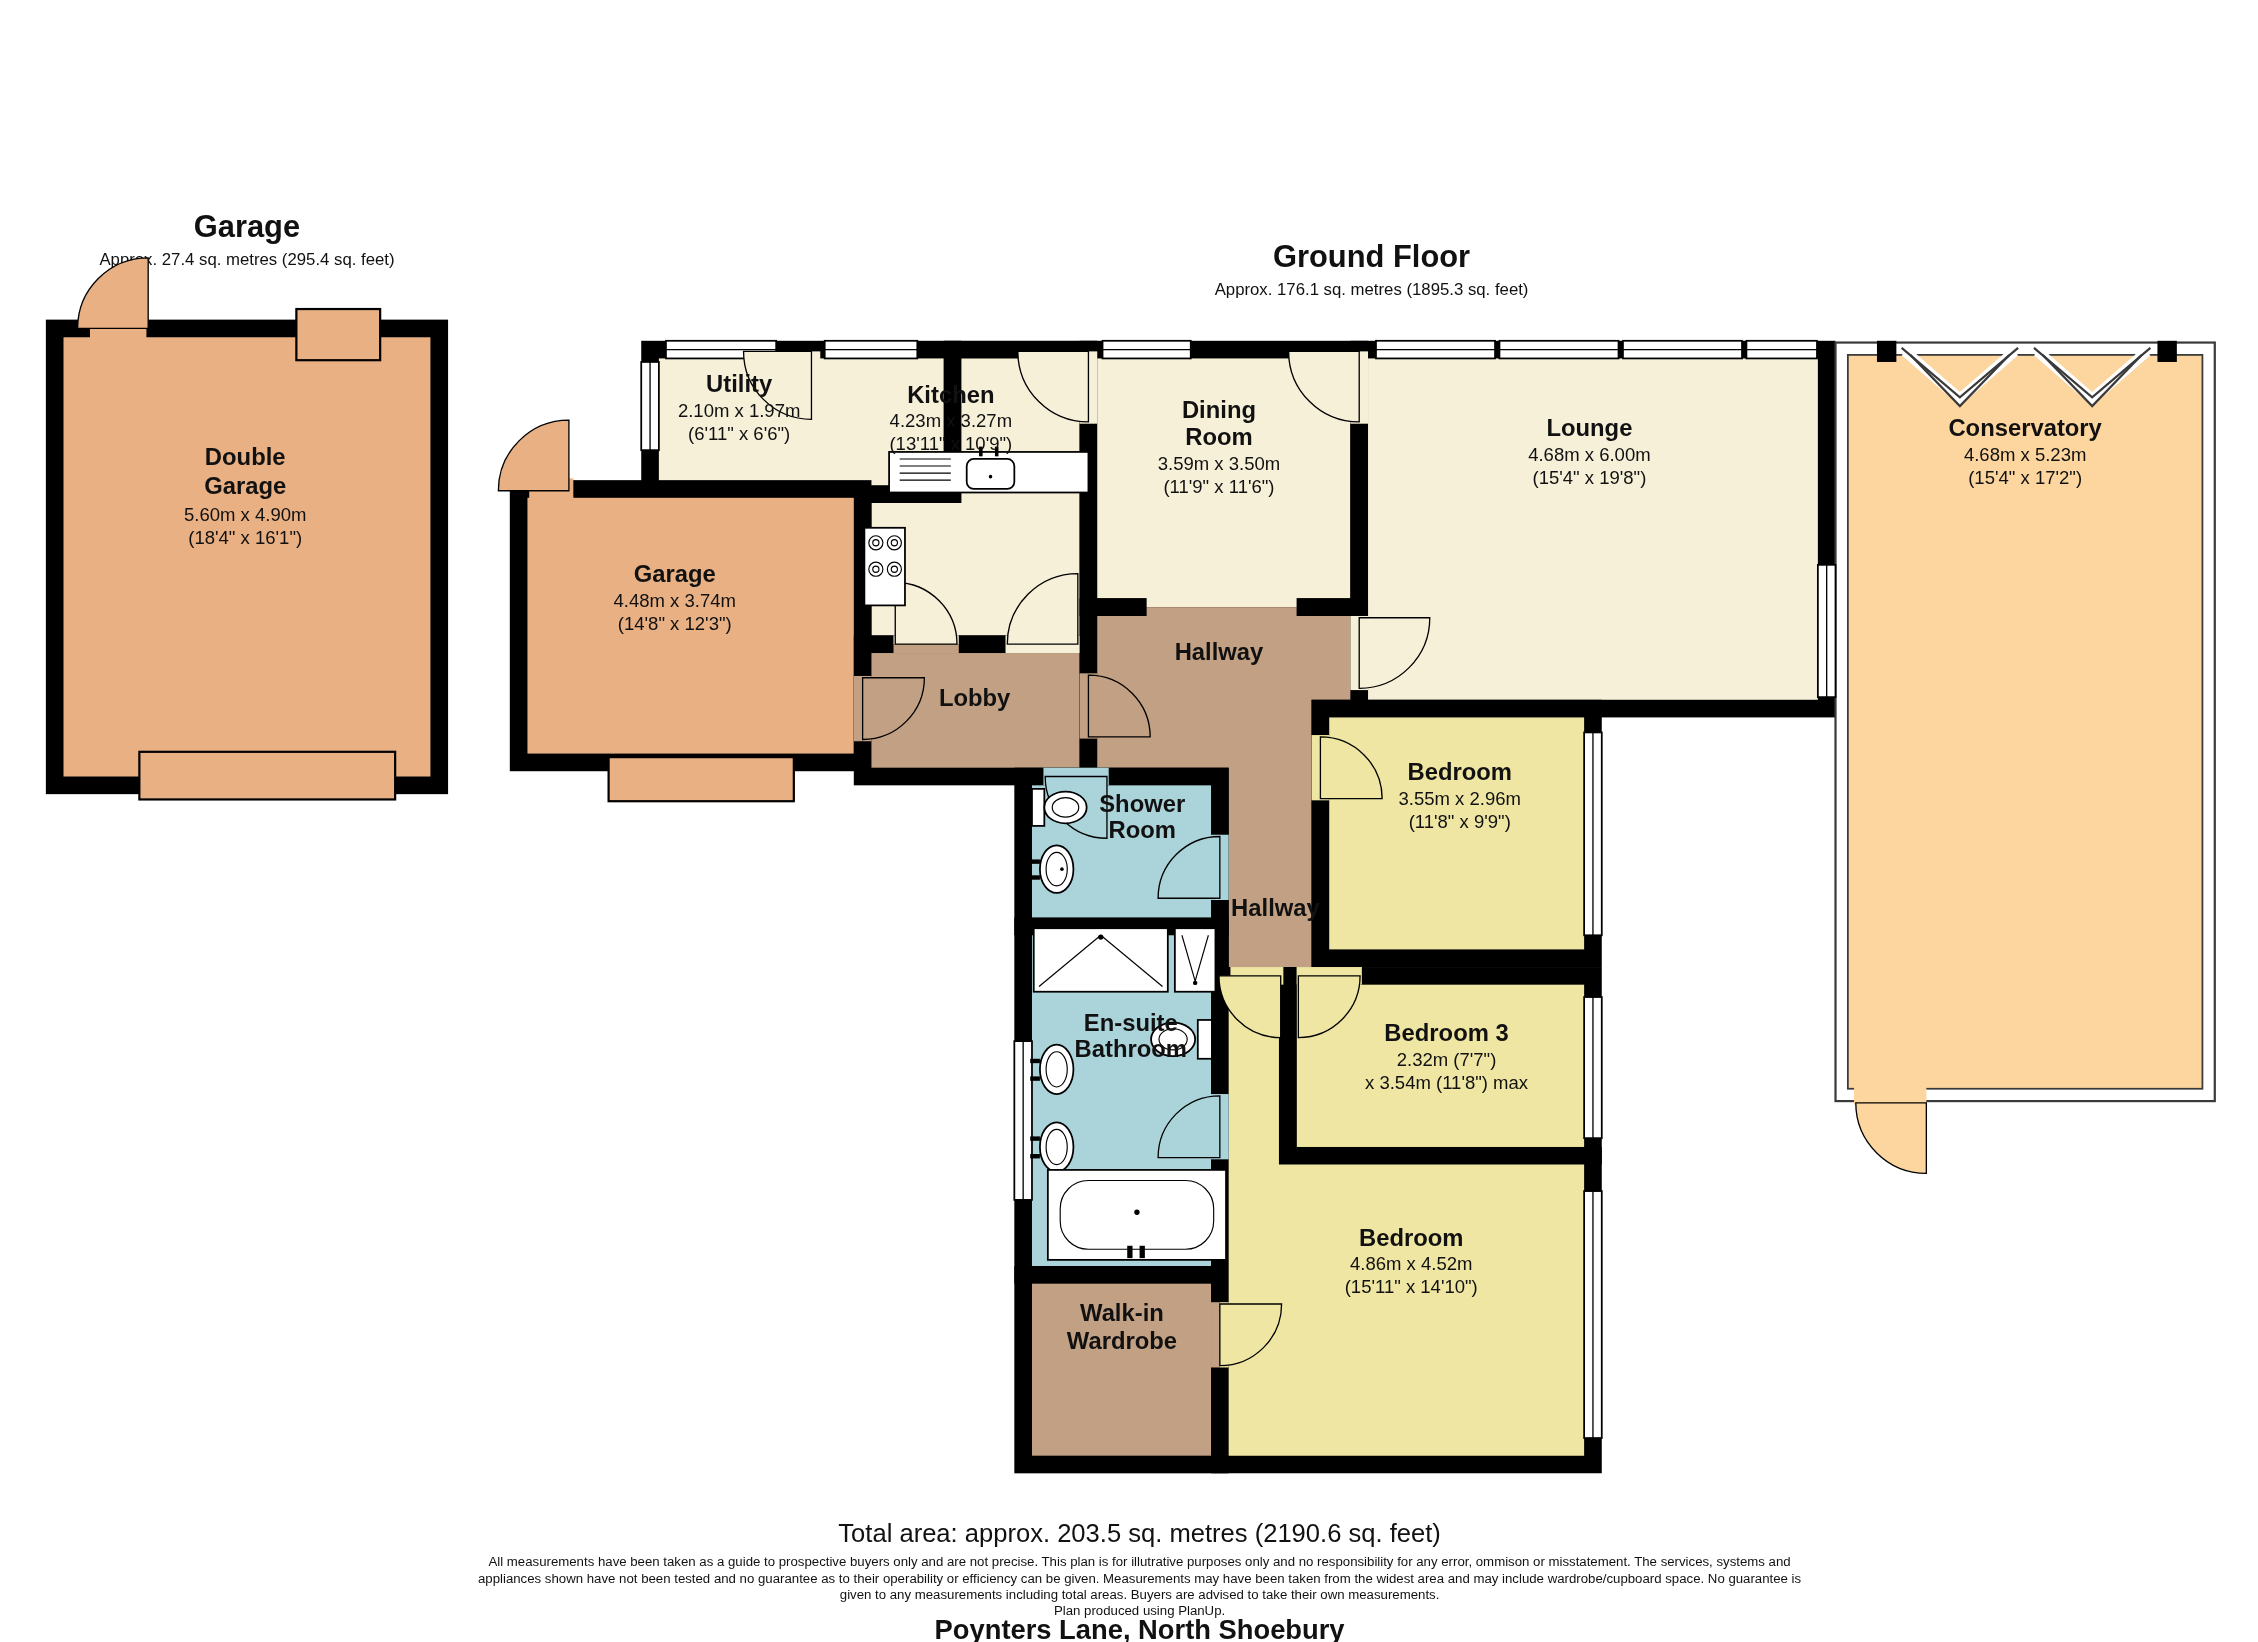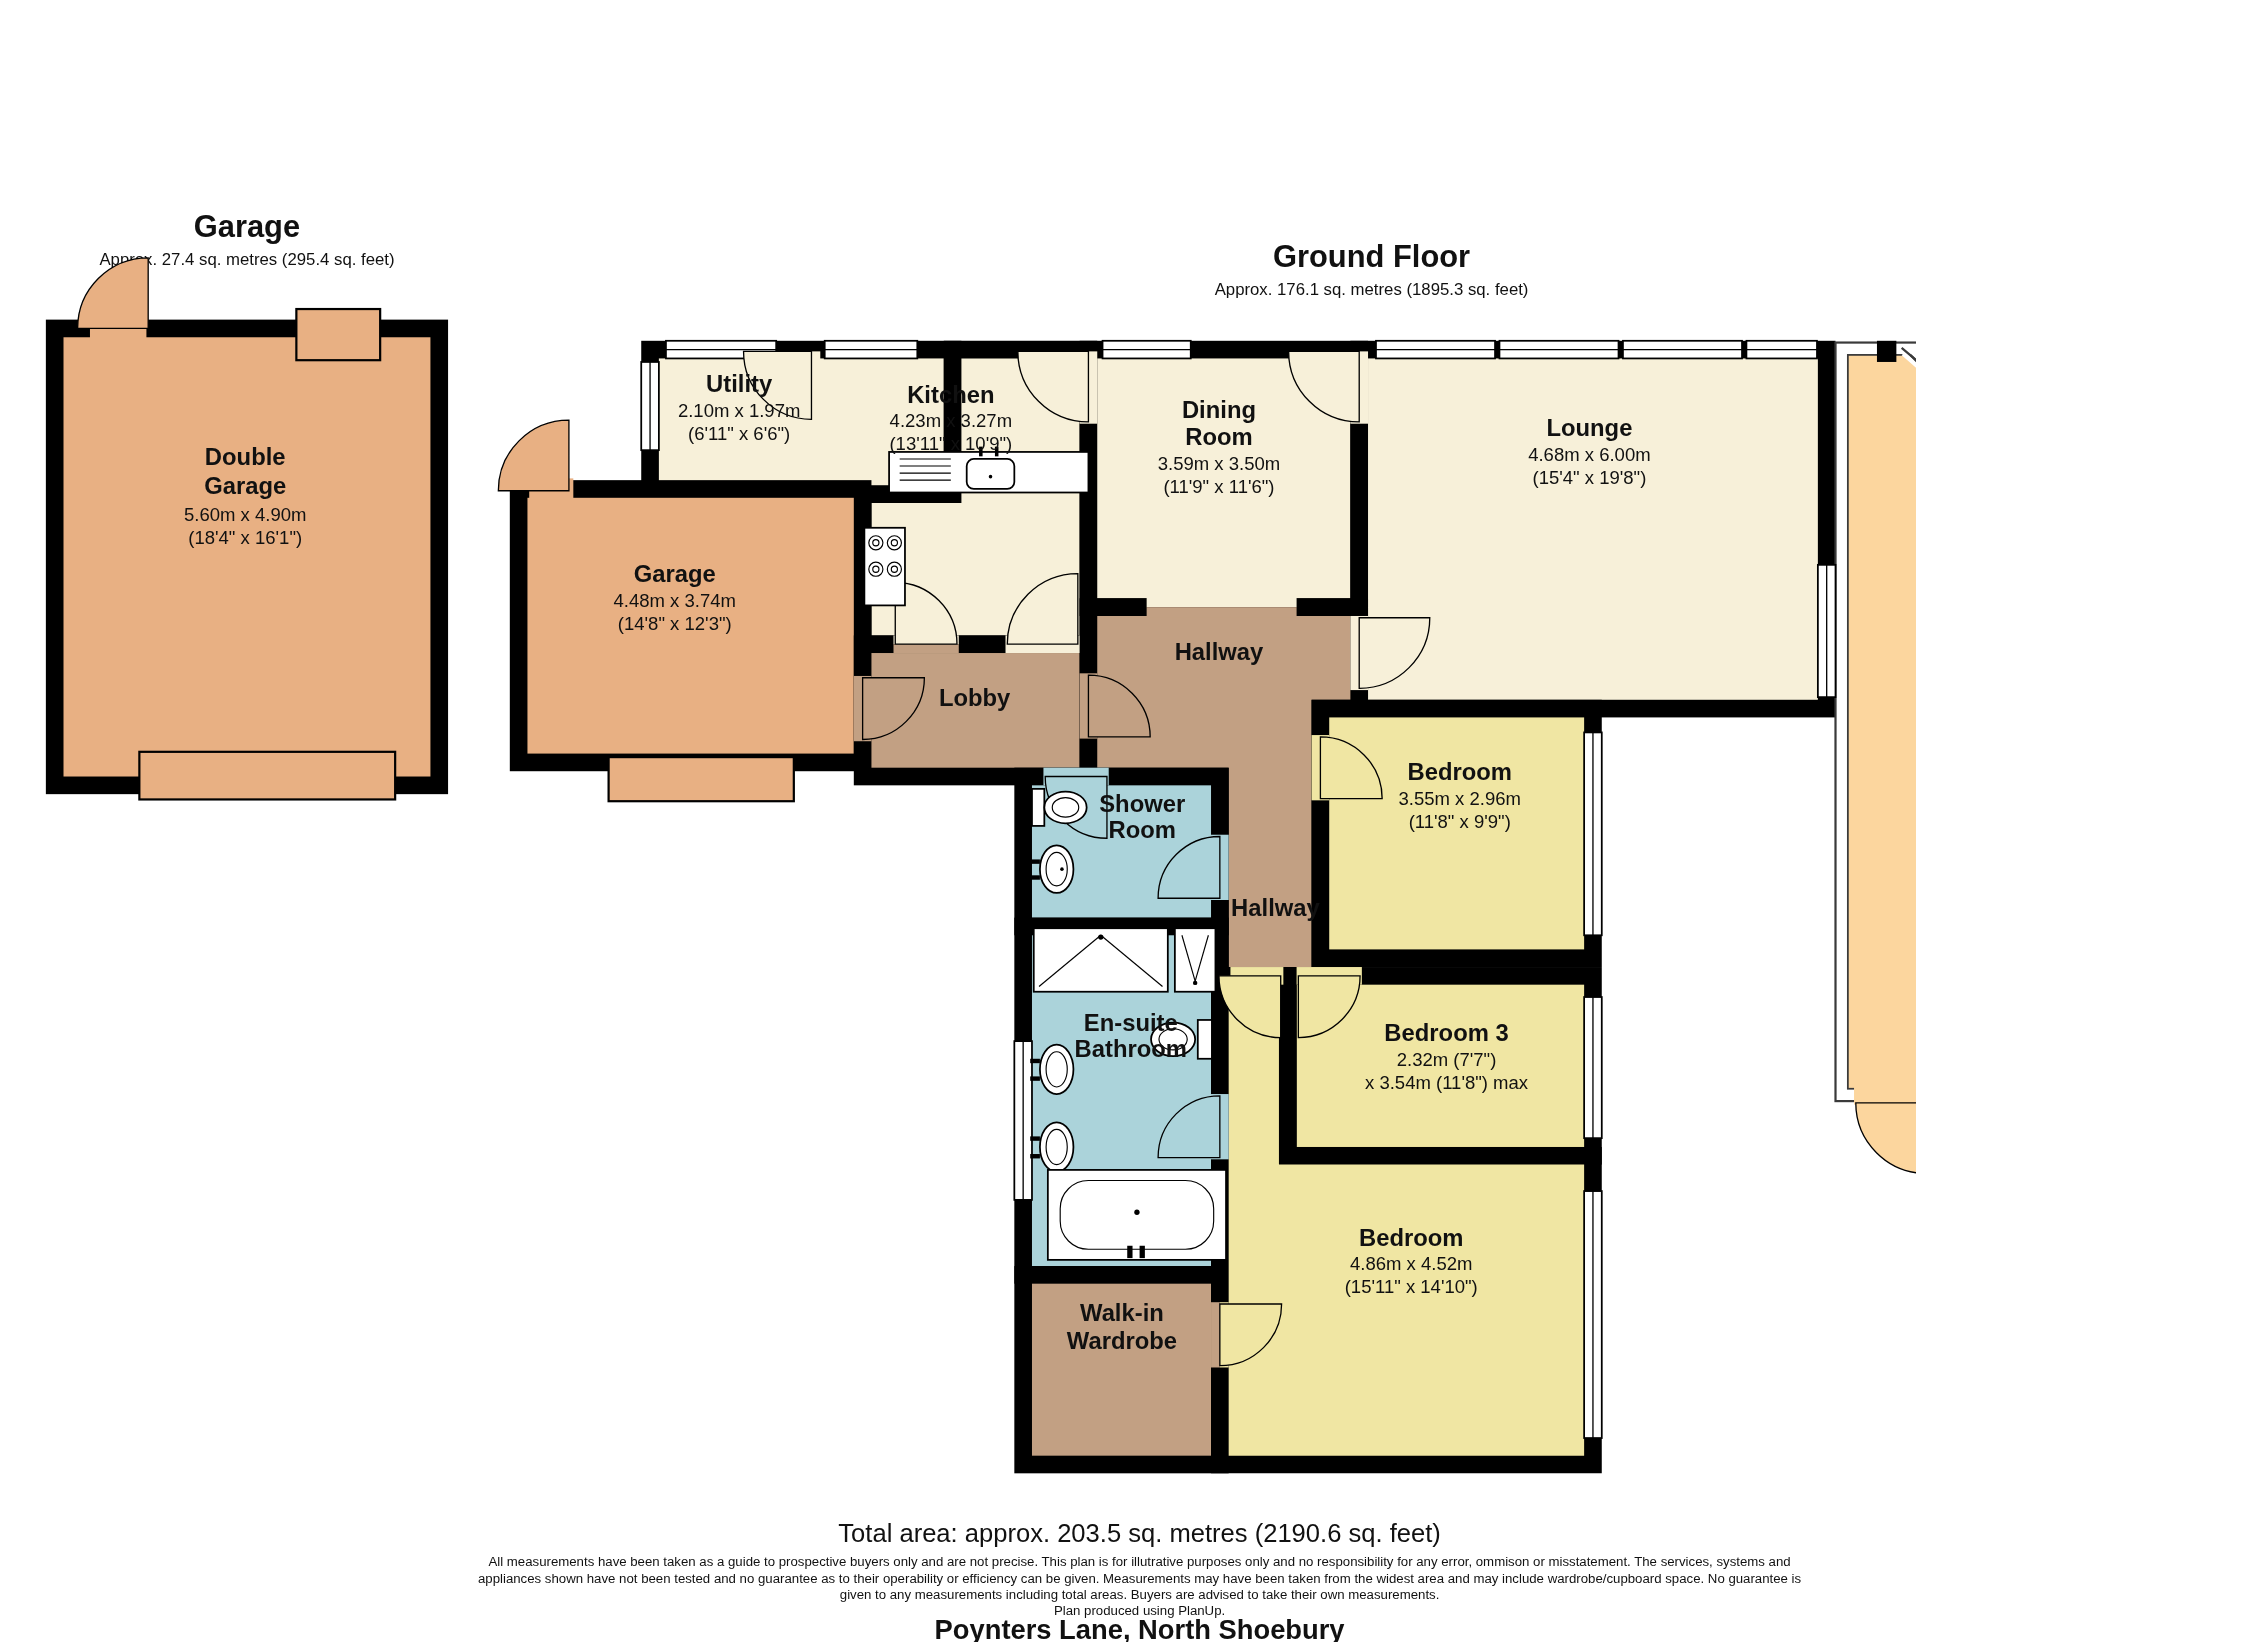--- a/index.html
+++ b/index.html
@@ -1,16 +1,16 @@
 <!DOCTYPE html>
 <html style="font-size:14px"><head>
 <meta charset="utf-8">
 <style>
   html,body{margin:0;padding:0;background:#fff;}
-  .page{position:relative;width:1916px;height:1643px;background:#fff;overflow:hidden;}
+  .page{position:relative;width:2258px;height:1643px;background:#fff;overflow:hidden;}
   svg{display:block;}
   text{font-family:"Liberation Sans","DejaVu Sans",sans-serif;fill:#111;}
   .sec-title{font-size:35px;font-weight:700;}
   .sec-sub{font-size:19px;}
   .rname{font-size:27px;font-weight:700;}
   .rdims{font-size:21px;}
   .total{font-size:29px;}
   .disc{font-size:15px;}
   .addr{font-size:31px;font-weight:700;}
   .wall{stroke:#000;stroke-width:20;}

